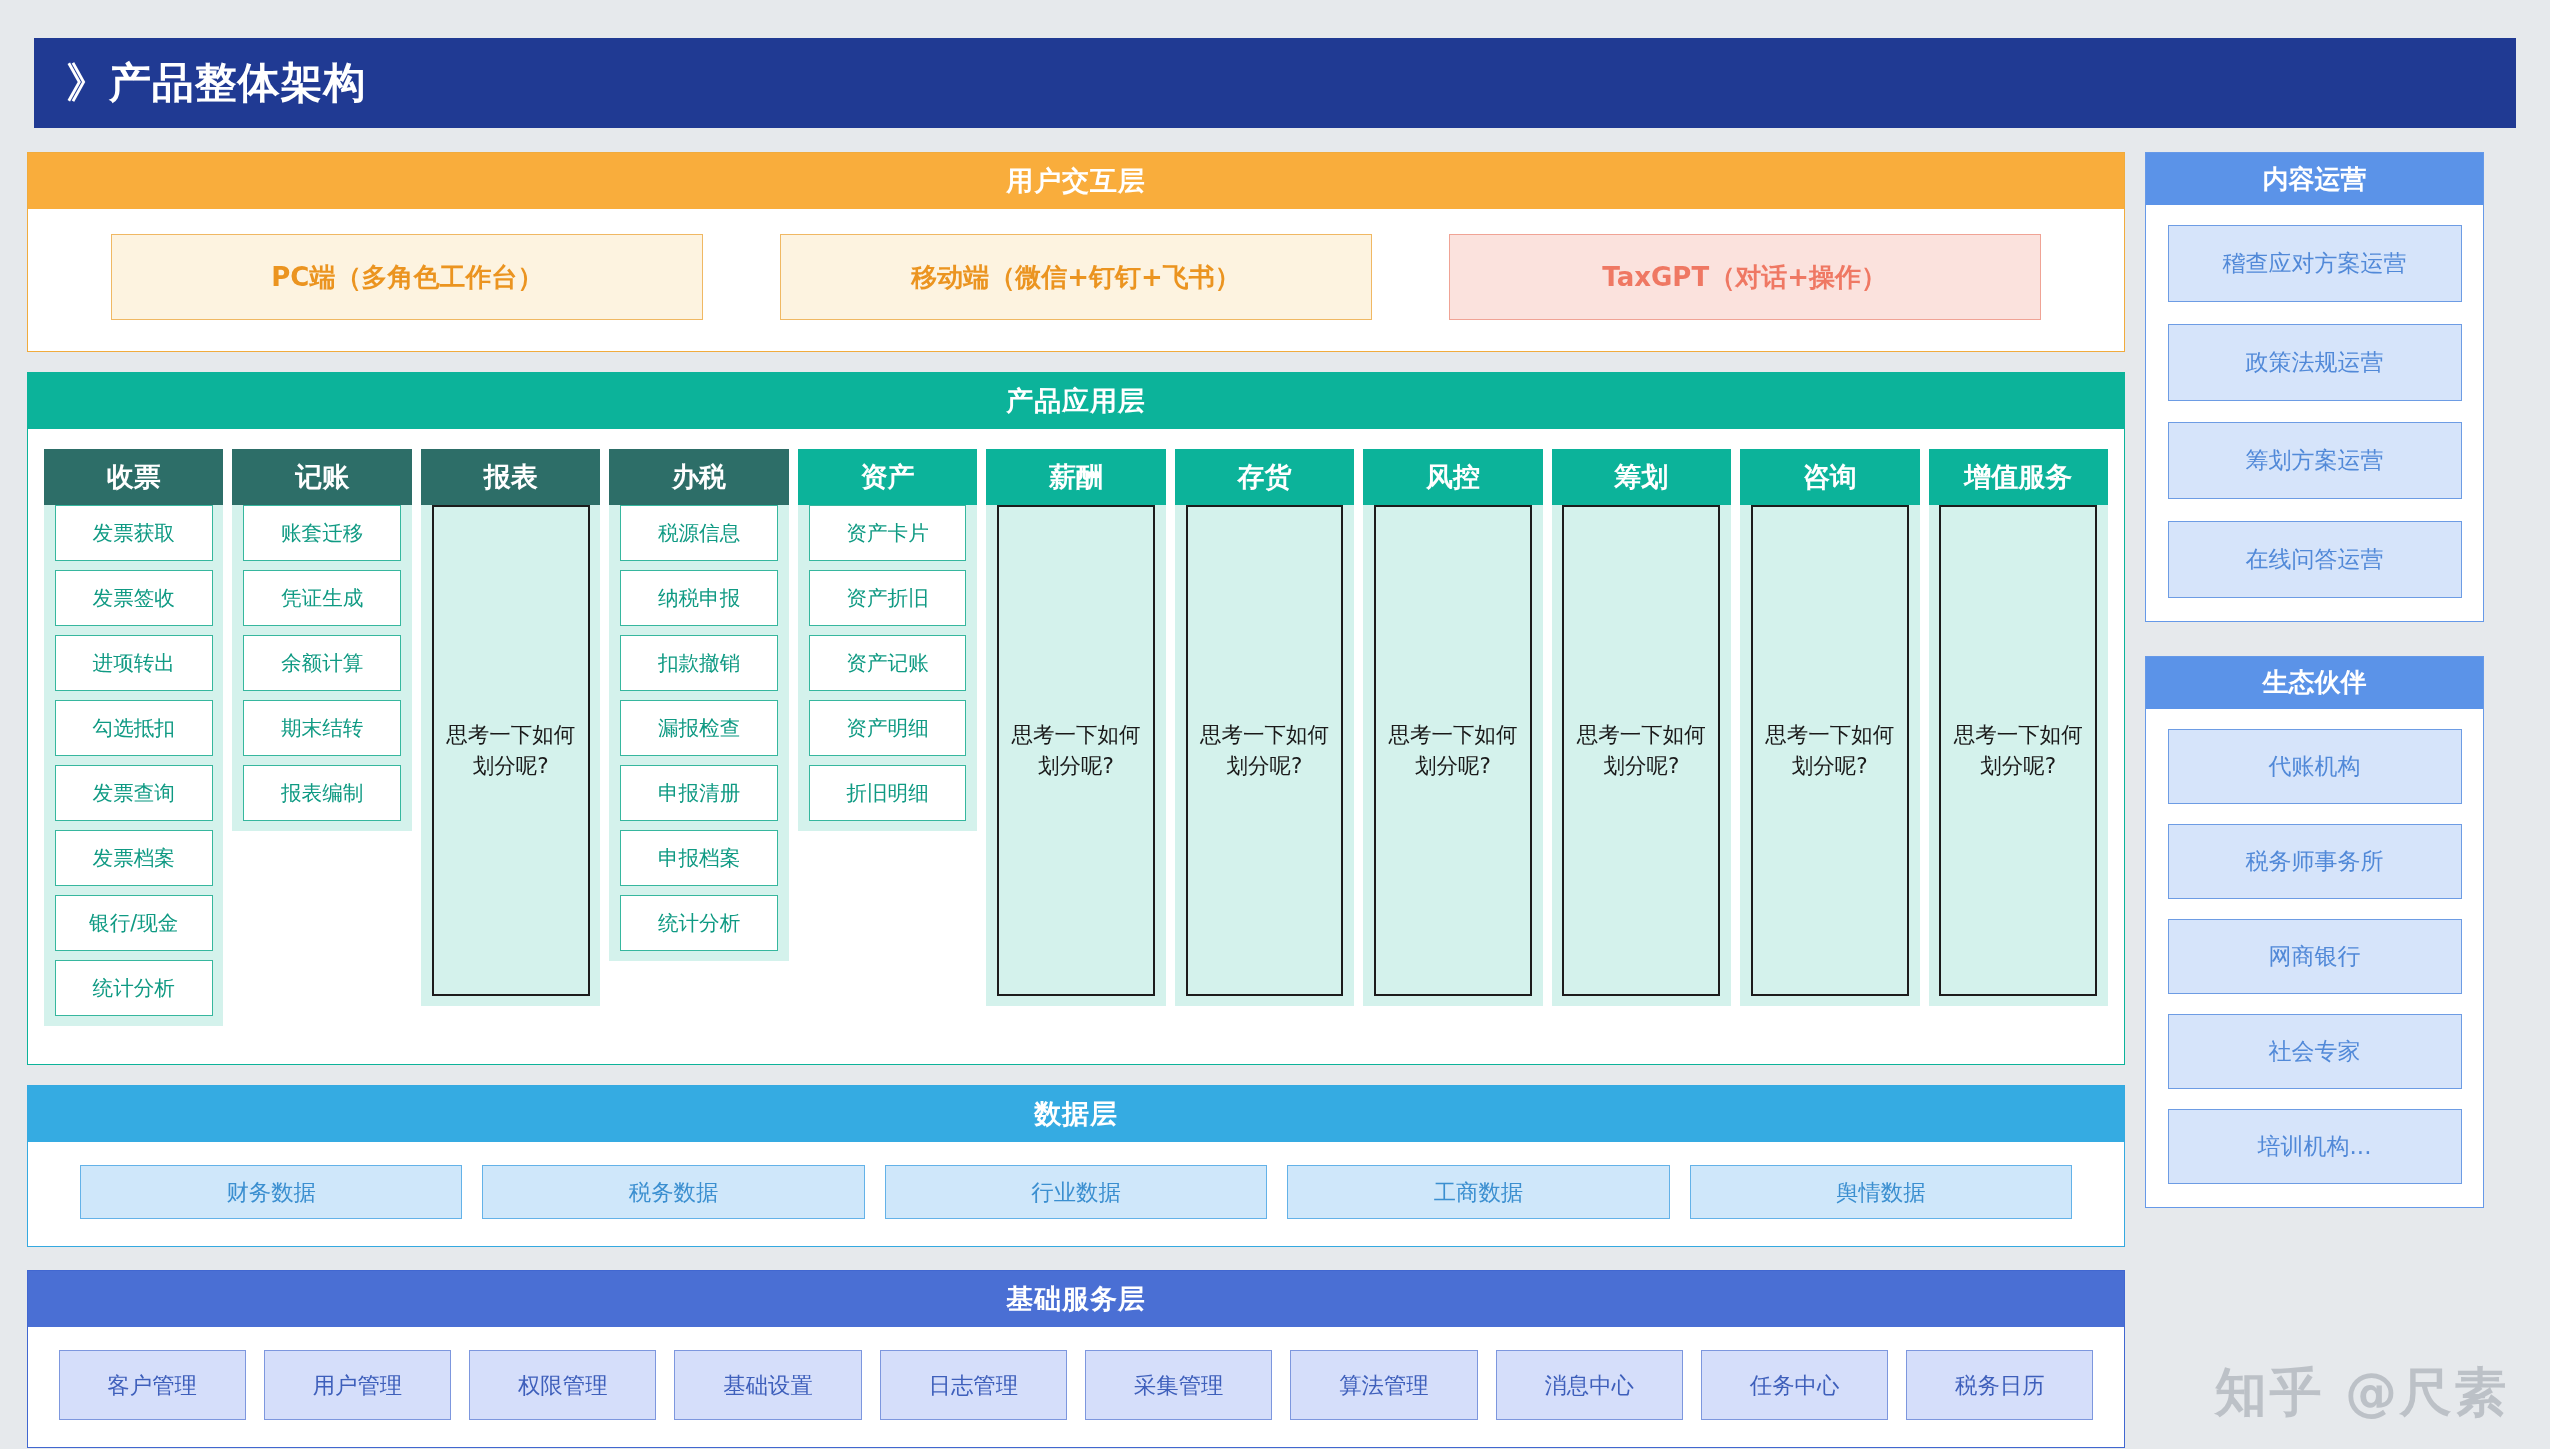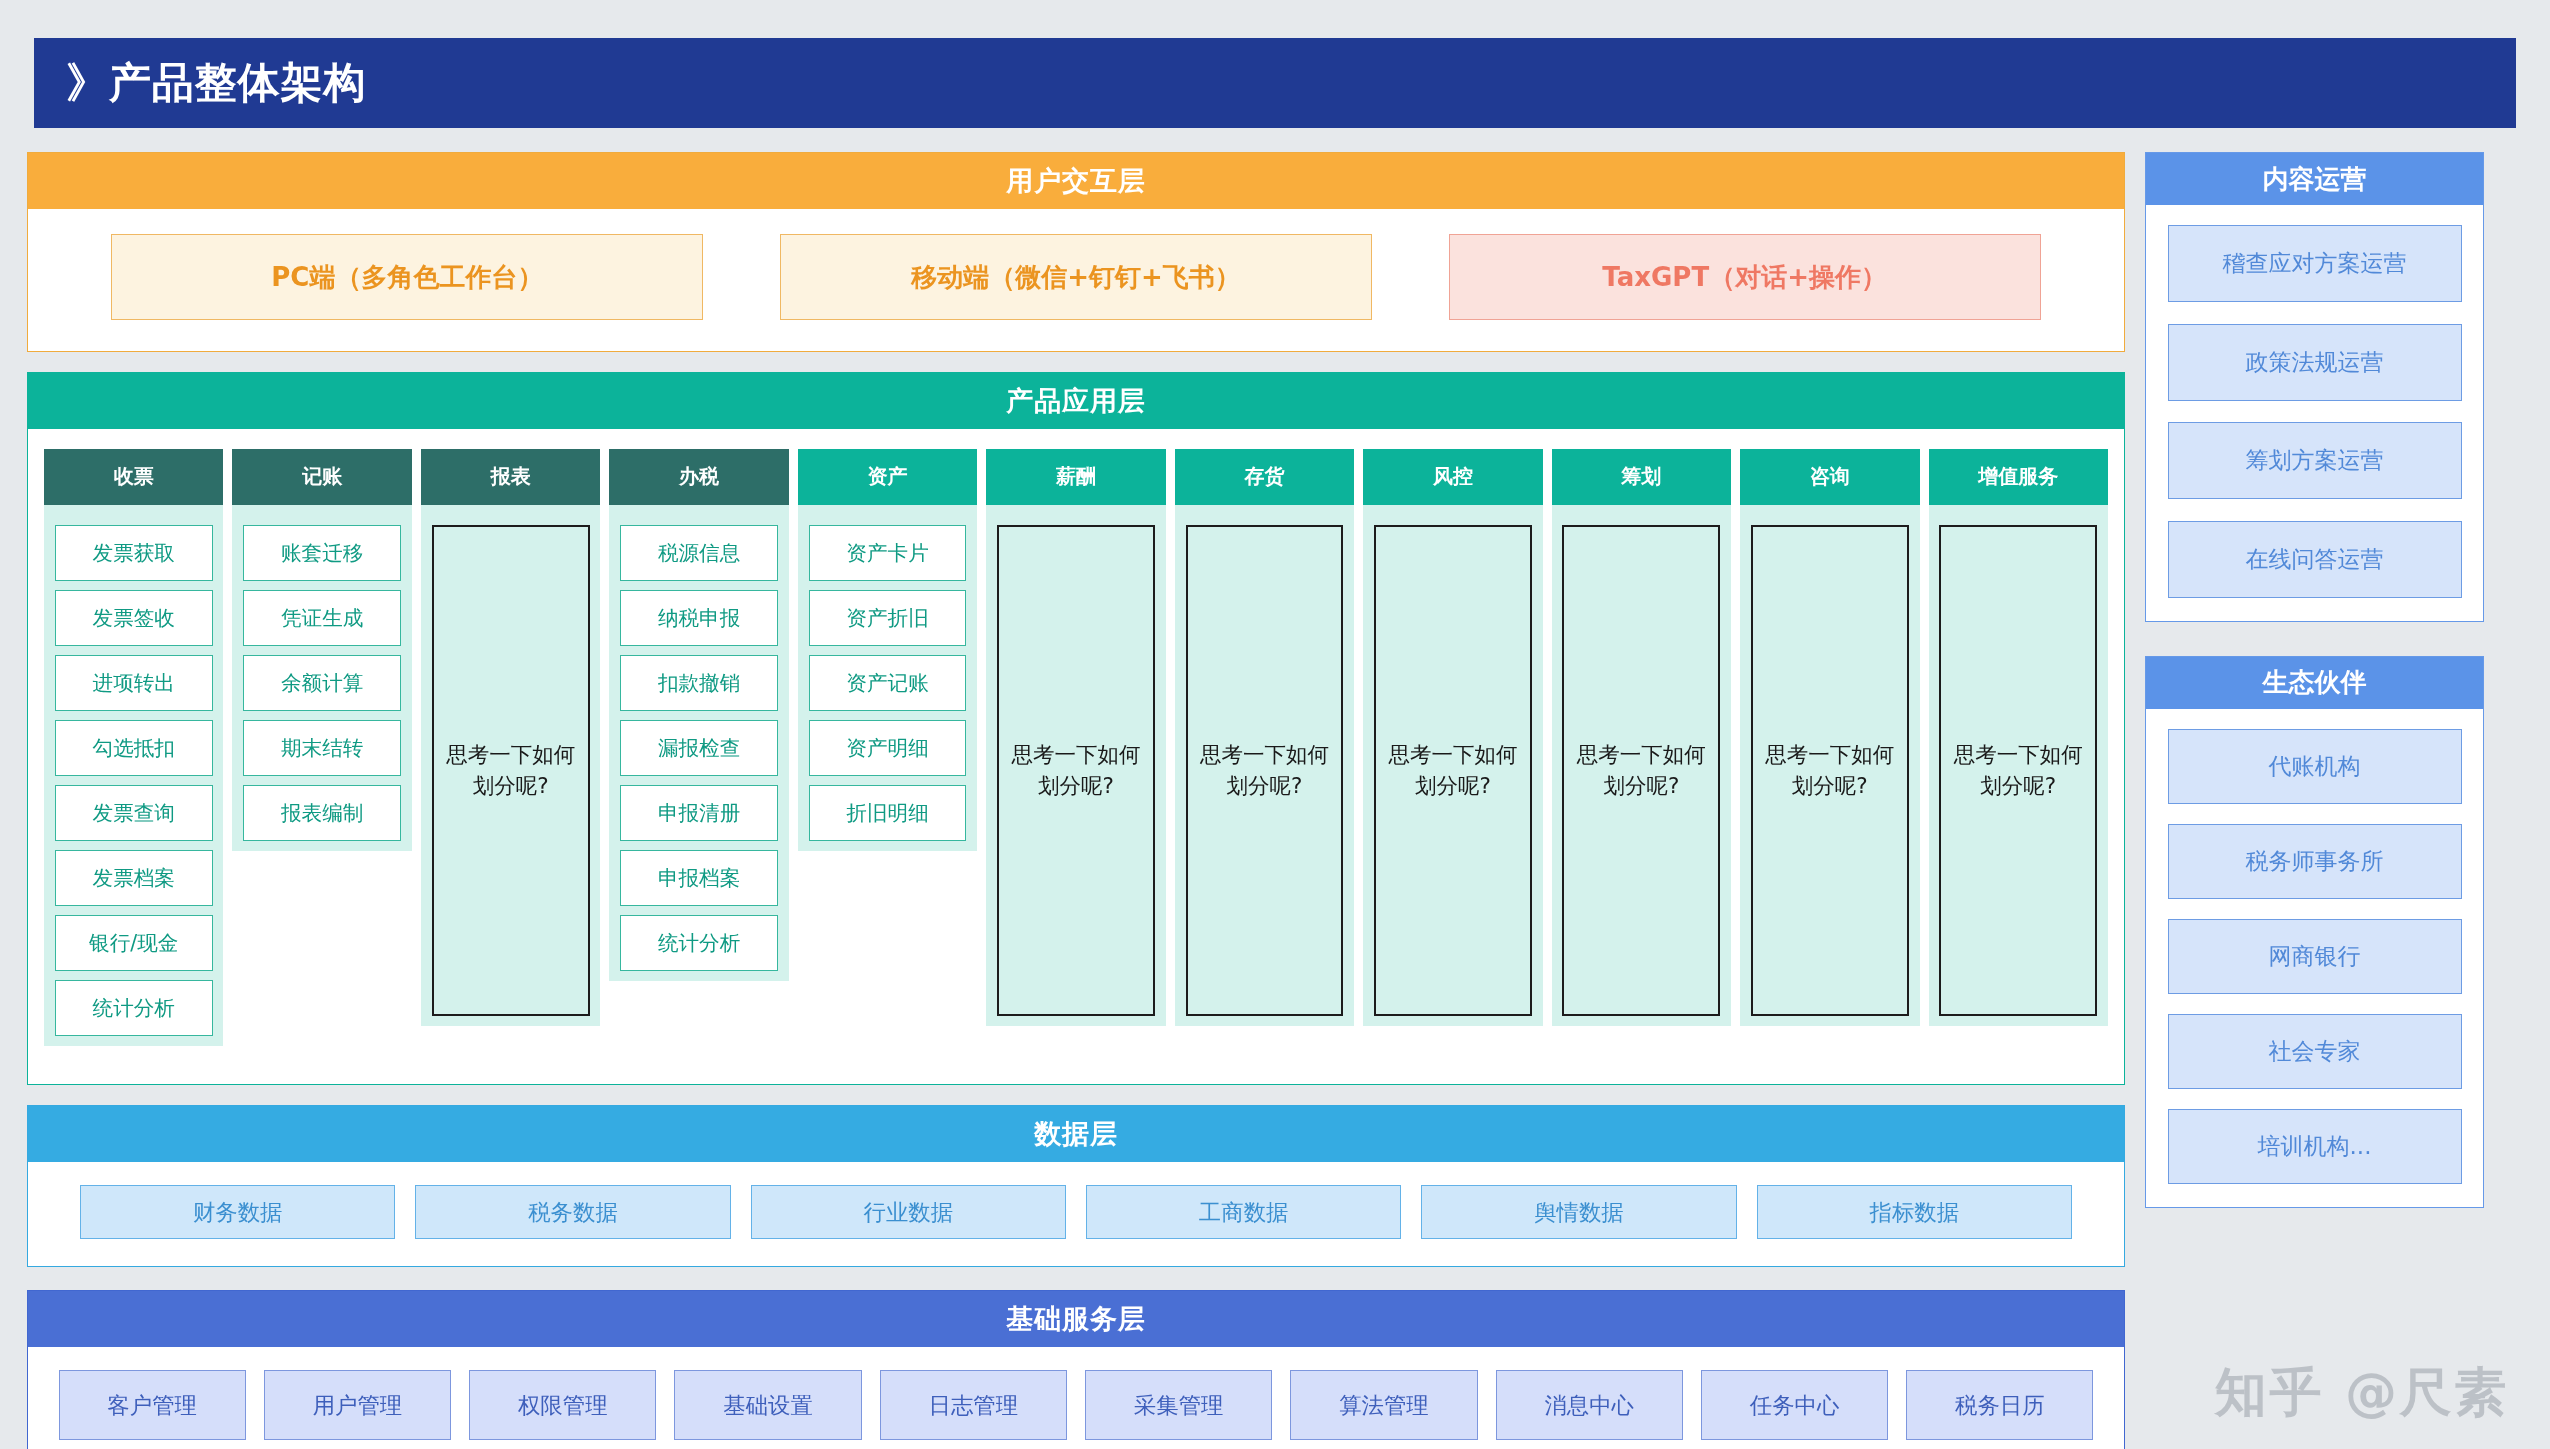--- a/index.html
+++ b/index.html
@@ -112,24 +112,24 @@
     flex-direction: column;
     align-items: stretch;
     padding-bottom: 10.8px;
   }
   .col-head {
     height: 56px;
     display: flex;
     align-items: center;
     justify-content: center;
     color: #ffffff;
-    font-size: 20px;
-    font-weight: bold;
-    white-space: nowrap;
-    margin-bottom: 20px;
+    font-size: 27px;
+    font-weight: bold;
+    white-space: nowrap;
+    margin-bottom: 0;
   }
   .col-head.dark  { background: #2d6e68; }
   .col-head.light { background: #0cb39a; }
   .col-items {
     display: flex;
     flex-direction: column;
     gap: 9px;
     padding: 0 10.8px;
   }
   .item-chip {
@@ -372,21 +372,20 @@
     </div>
 
     <div class="panel data-panel">
       <div class="panel-header data-header">数据层</div>
       <div class="data-body" id="data-items">
           <div class="chip-data">财务数据</div>
           <div class="chip-data">税务数据</div>
           <div class="chip-data">行业数据</div>
           <div class="chip-data">工商数据</div>
           <div class="chip-data">舆情数据</div>
-          <div class="chip-data">指标数据</div>
         </div>
     </div>
 
     <div class="panel base-panel">
       <div class="panel-header base-header">基础服务层</div>
       <div class="base-body" id="base-items">
           <div class="chip-base">客户管理</div>
           <div class="chip-base">用户管理</div>
           <div class="chip-base">权限管理</div>
           <div class="chip-base">基础设置</div>

